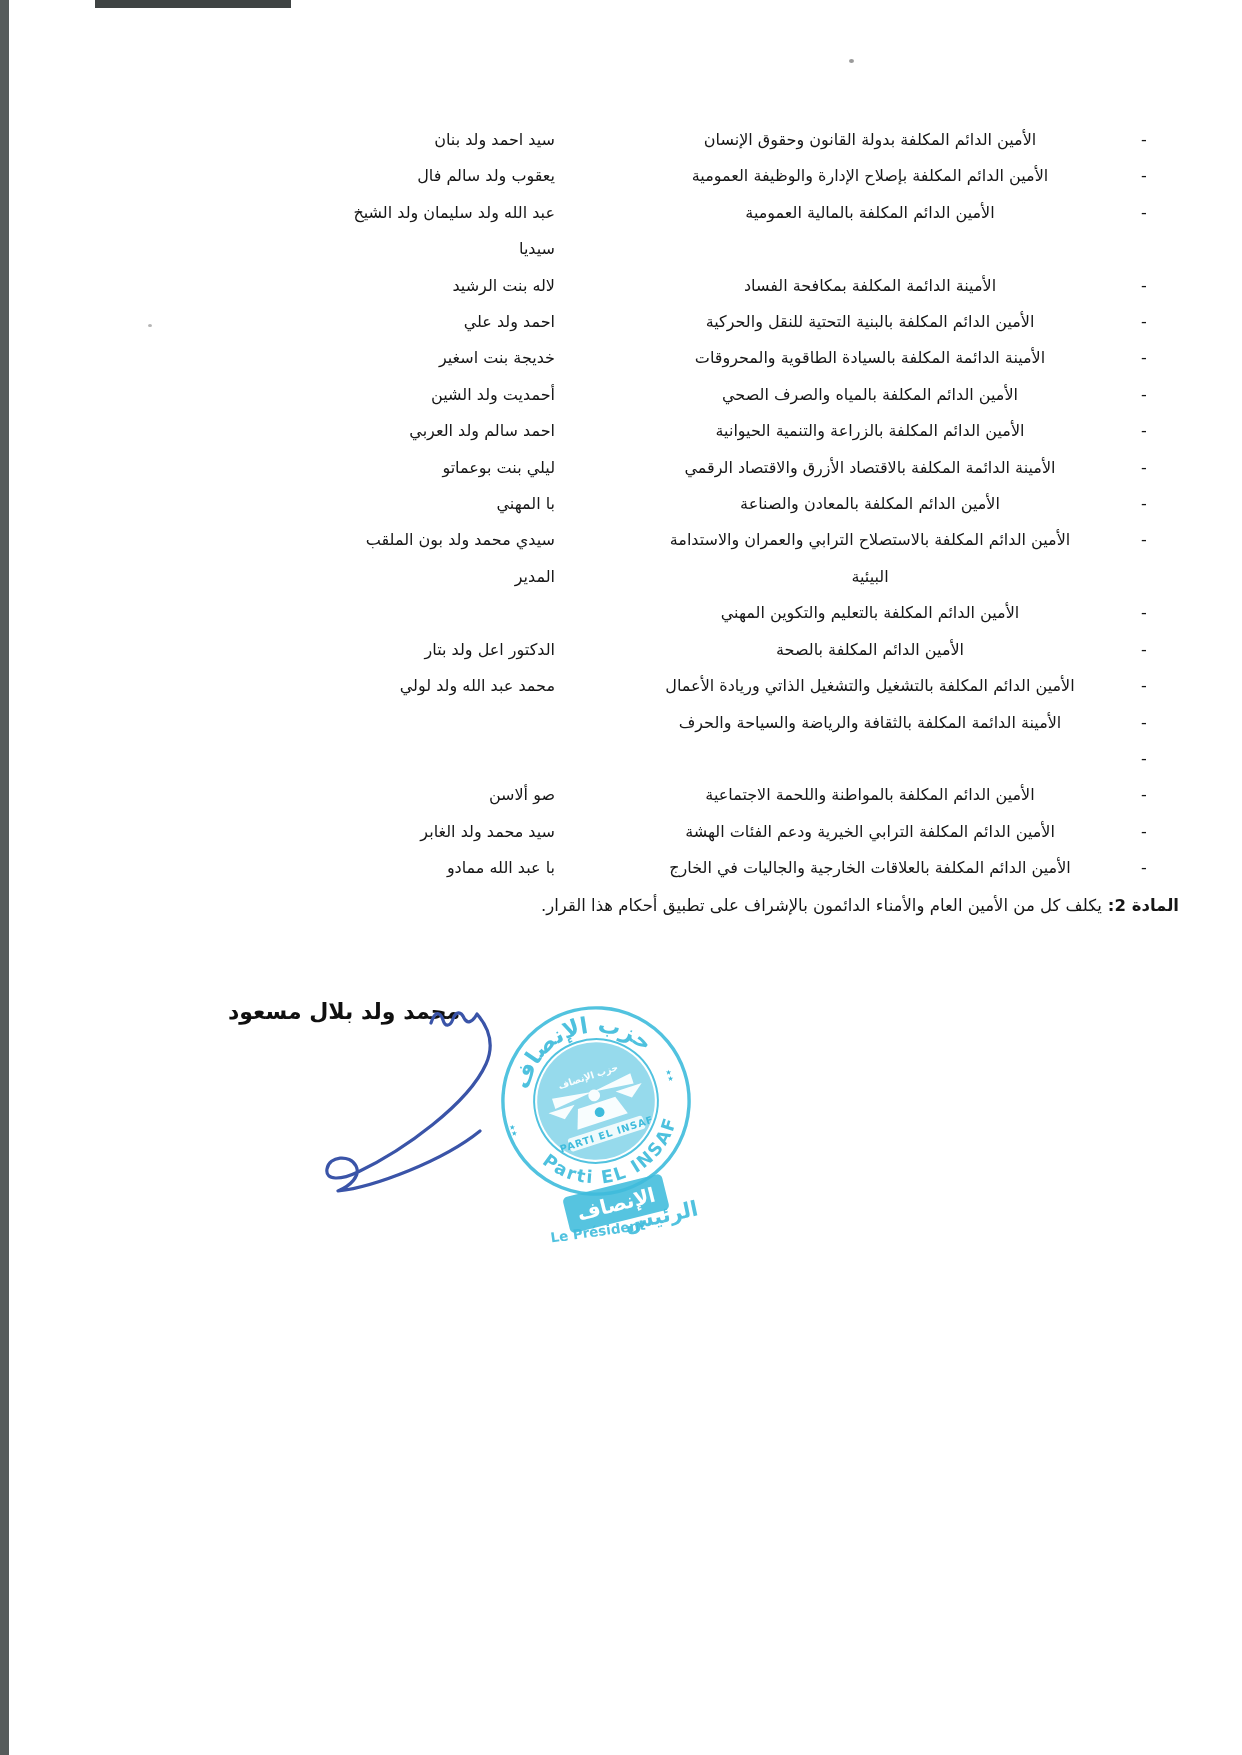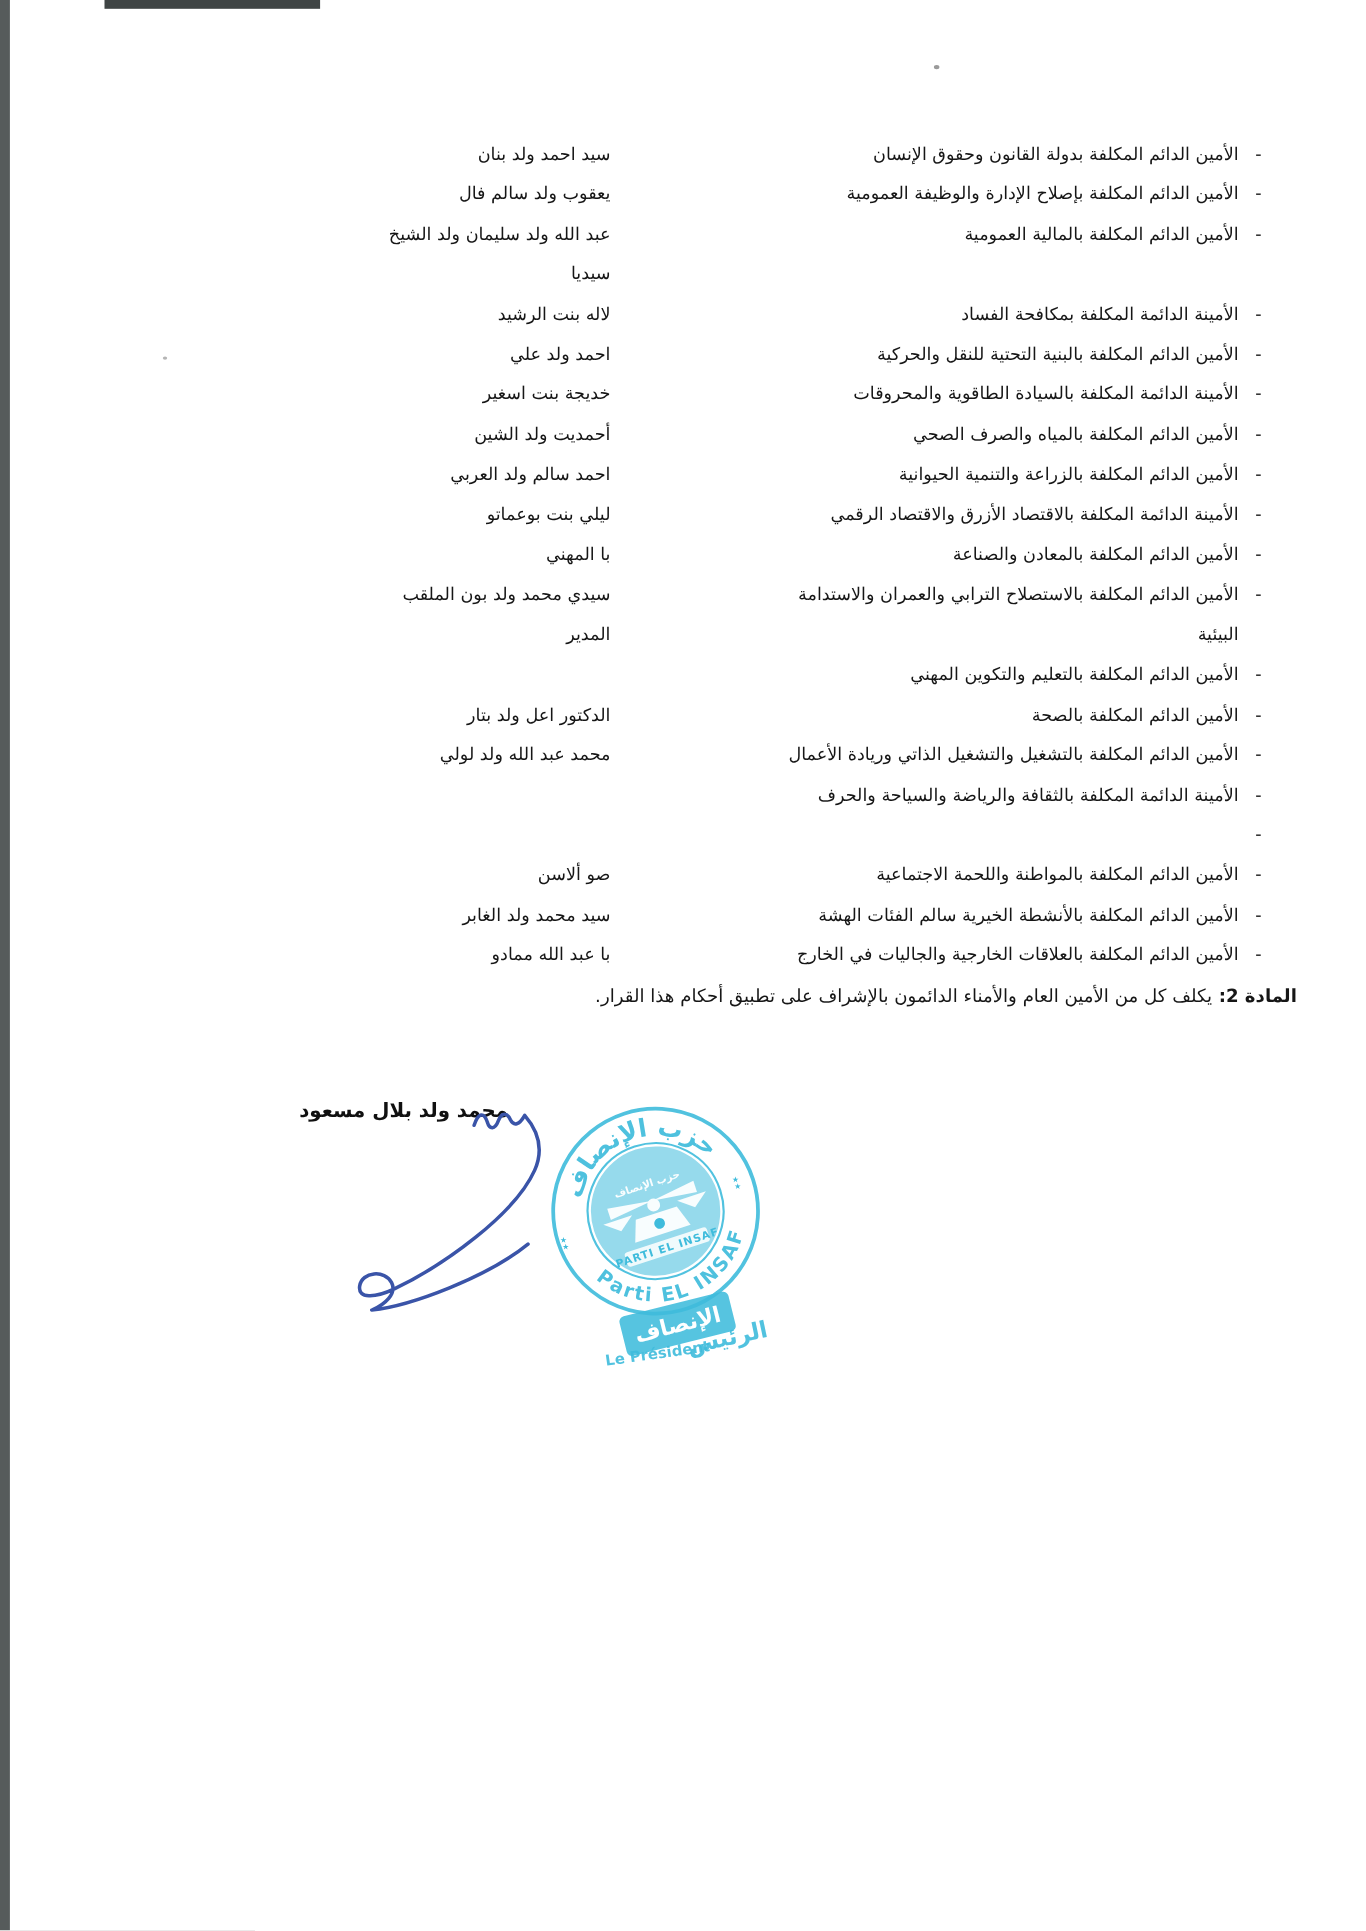--- a/index.html
+++ b/index.html
@@ -14,34 +14,34 @@
   .speck.s1{left:849px;top:59px;width:5px;height:4px;}
   .speck.s2{left:148px;top:324px;width:4px;height:3px;background:#b5b5b5;}
 
   
   .list{
     position:absolute;top:122px;right:80px;width:917px;direction:rtl;
     line-height:36.4px;font-size:16px;
   }
   .row{display:flex;}
   .bullet{flex:none;width:36px;text-align:center;}
-  .position{flex:none;width:512px;padding-left:59px;white-space:pre-line;}
+  .position{flex:none;width:512px;padding-left:59px;white-space:pre-line;text-align:center;}
   .name{flex:none;width:250px;white-space:pre-line;}
 
   
   .article{
     position:absolute;top:886px;right:63px;left:80px;margin:0;direction:rtl;
     font-size:16.5px;line-height:40px;
   }
   .article strong{font-weight:bold;margin-inline-end:6px;}
 
   
   .sig-name{
     position:absolute;top:999px;left:228px;direction:rtl;
-    font-size:18px;font-weight:bold;color:#101010;margin-left:44px;
+    font-size:22px;font-weight:bold;color:#101010;
   }
   .sig-ink{position:absolute;left:260px;top:985px;color:var(--ink-color,#3a54a8);}
 
   
   .stamp{
     position:absolute;left:498px;top:1003px;color:var(--stamp-color,#3fbcdc);
     transform:rotate(-18deg);
   }
   .box-stamp{
     position:absolute;left:565px;top:1185px;width:102px;height:37px;
@@ -165,21 +165,21 @@
     </div>
 
     <div class="row">
       <div class="bullet">-</div>
       <div class="position">الأمين الدائم المكلفة بالمواطنة واللحمة الاجتماعية</div>
       <div class="name">صو ألاسن</div>
     </div>
 
     <div class="row">
       <div class="bullet">-</div>
-      <div class="position">الأمين الدائم المكلفة بالأنشطة الخيرية سالم الفئات الهشة</div>
+      <div class="position">الأمين الدائم المكلفة الترابي الخيرية ودعم الفئات الهشة</div>
       <div class="name">سيد محمد ولد الغابر</div>
     </div>
 
     <div class="row">
       <div class="bullet">-</div>
       <div class="position">الأمين الدائم المكلفة بالعلاقات الخارجية والجاليات في الخارج</div>
       <div class="name">با عبد الله ممادو</div>
     </div>
   </div>
 

